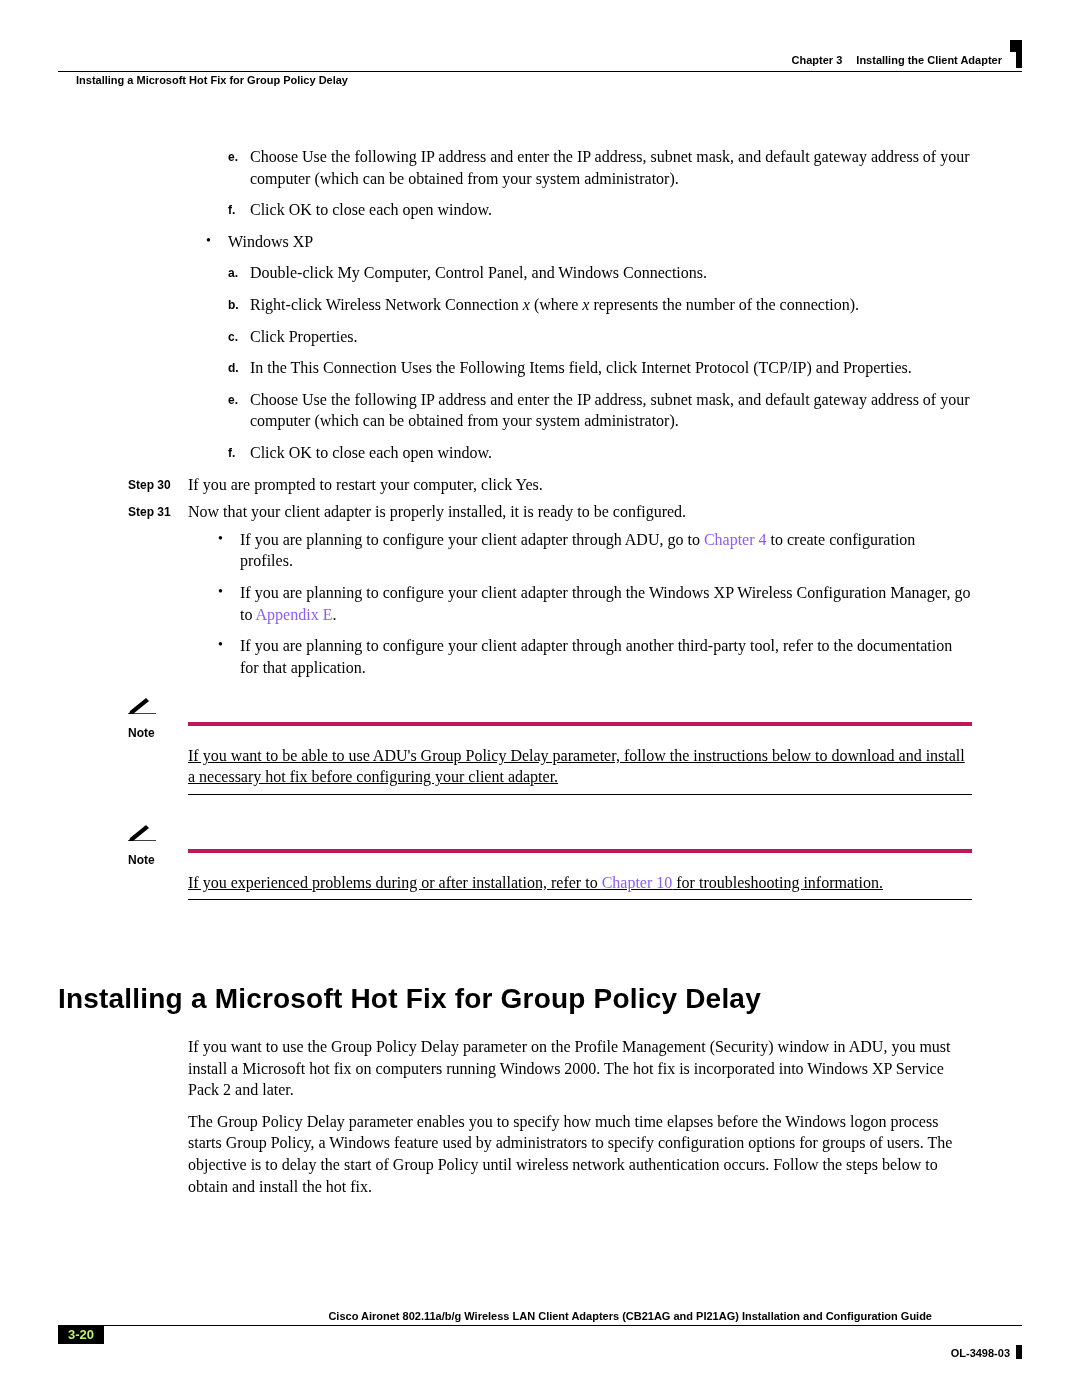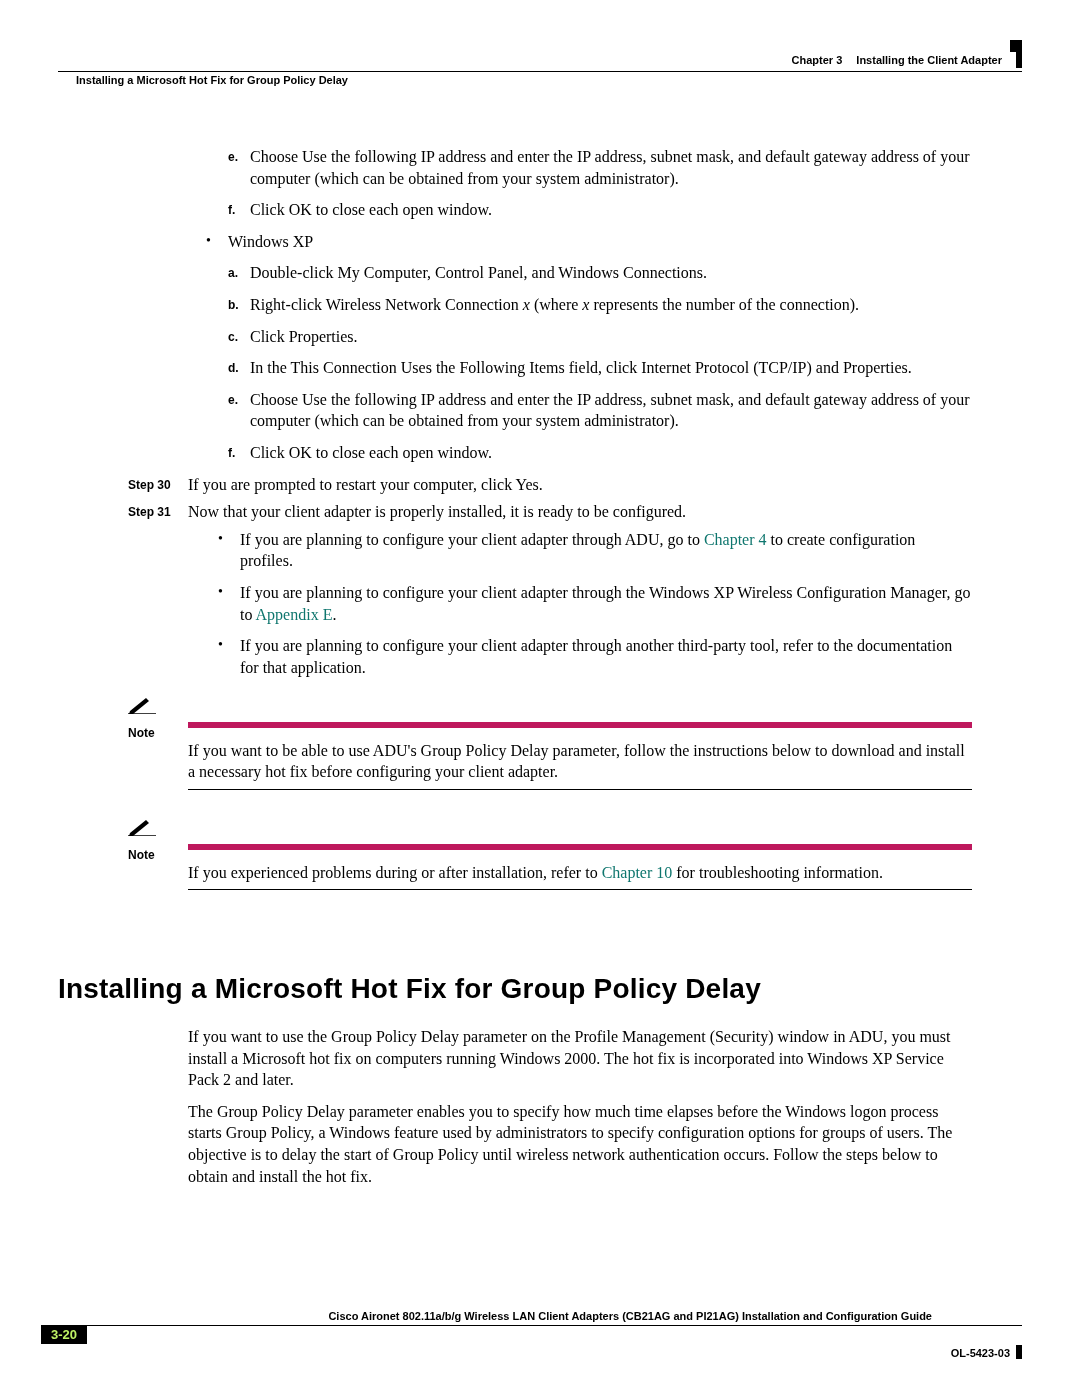--- a/index.html
+++ b/index.html
@@ -112,21 +112,21 @@
   .sub-bullet-wrap {
     margin-left: 148px;
     margin-right: 50px;
   }
   .sub-bullet-wrap2 {
     margin-left: 160px;
     margin-right: 50px;
   }
   .b { font-weight: normal; }
   .i { font-style: italic; }
-  .link { color: #0f766e; }
+  .link { color: #8b5cf6; }
   .note-block {
     margin-left: 70px;
     margin-right: 50px;
     margin-top: 18px;
   }
   .note-icon {
     display: inline-block;
     margin-left: 0;
     margin-bottom: 0;
   }
@@ -137,22 +137,23 @@
   .note-label {
     width: 60px;
     flex-shrink: 0;
     font-family: Arial, Helvetica, sans-serif;
     font-weight: bold;
     font-size: 12px;
     padding-top: 3px;
   }
   .note-body {
     flex: 1;
-    border-top: 6px solid #be185d;
-    padding-top: 12px;
+    border-top: 4px solid #be185d;
+    padding-top: 19px;
+    text-decoration: underline;
   }
   .note-bottom-rule {
     border: none;
     border-top: 1px solid #000;
     margin: 6px 0 0 60px;
   }
   .h1 {
     font-family: Arial, Helvetica, sans-serif;
     font-weight: bold;
     font-size: 28px;
@@ -161,21 +162,21 @@
     margin-left: 0;
     letter-spacing: 0.2px;
   }
   .body-para {
     margin-left: 130px;
     margin-right: 50px;
     margin-bottom: 10px;
   }
   .footer {
     position: absolute;
-    left: 41px;
+    left: 58px;
     right: 58px;
     bottom: 38px;
   }
   .footer-title {
     font-family: Arial, Helvetica, sans-serif;
     font-weight: bold;
     font-size: 11px;
     text-align: right;
     margin-bottom: 3px;
     padding-right: 90px;
@@ -365,18 +366,18 @@
 
   </div>
 
   <div class="footer">
     <div class="footer-title">Cisco Aironet 802.11a/b/g Wireless LAN Client Adapters (CB21AG and PI21AG) Installation and Configuration Guide</div>
     <div class="footer-bar">
       <div class="footer-page-box">3-20</div>
       <div class="footer-line"></div>
     </div>
     <div class="footer-row2">
-      <span class="footer-doc">OL-5423-03</span>
+      <span class="footer-doc">OL-3498-03</span>
       <span class="footer-tail" style="height:14px;display:inline-block;"></span>
     </div>
   </div>
 
 </div>
 
 </body></html>

